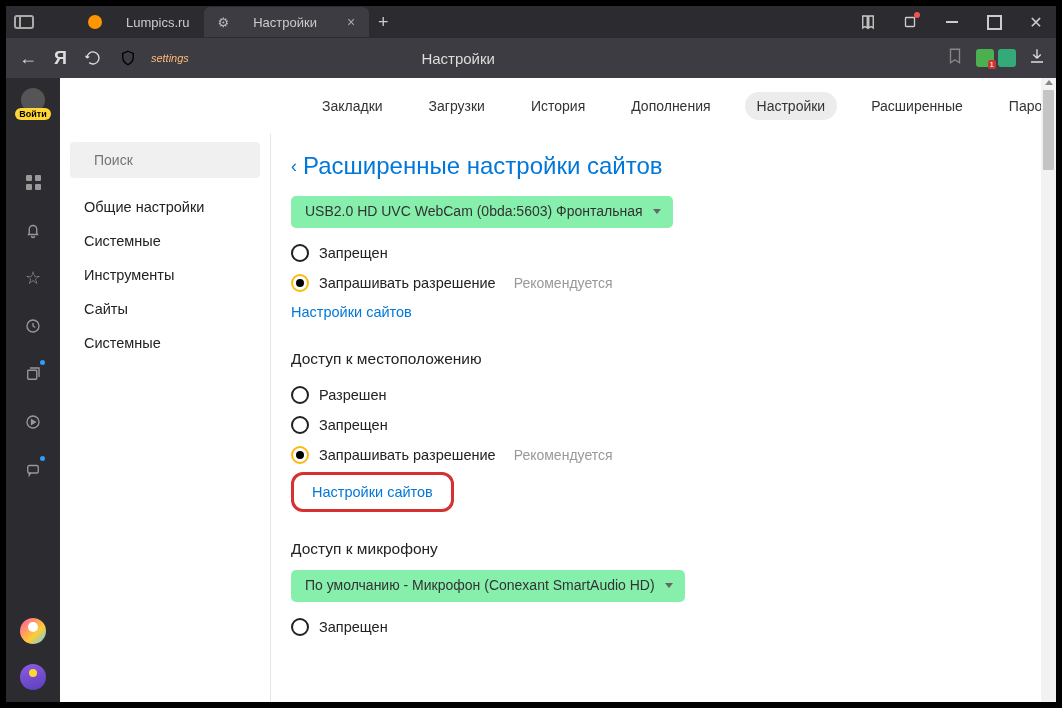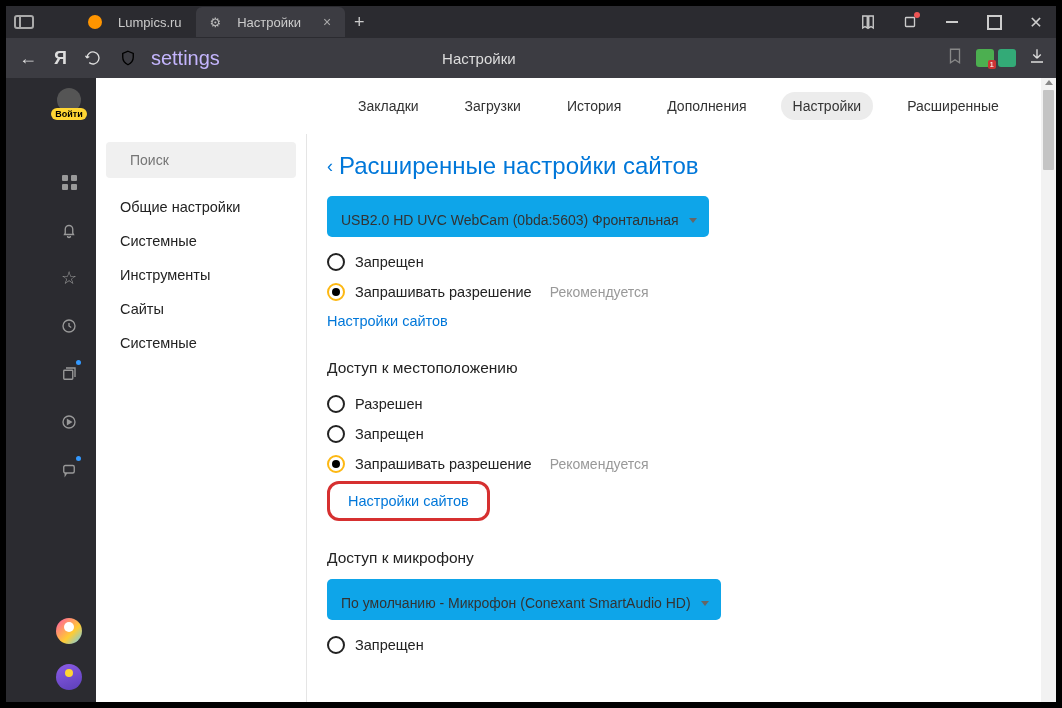--- a/index.html
+++ b/index.html
@@ -2,50 +2,50 @@
 <html><head>
 <meta charset="utf-8">
 <style>
 * { box-sizing: border-box; margin: 0; padding: 0; font-family: Arial, sans-serif; }
 body { width: 1062px; height: 708px; background: #000; overflow: hidden; position: relative; }
 .frame { position: absolute; inset: 6px; background: #2b2b30; border-radius: 6px; display: flex; flex-direction: column; }
 .titlebar { height: 32px; background: #2b2b30; display: flex; align-items: center; padding: 0 8px; }
 .titlebar .panel-icon { width: 20px; height: 14px; border: 2px solid #aaa; border-radius: 3px; position: relative; }
 .titlebar .panel-icon::after { content: ''; position: absolute; left: 3px; top: 0; bottom: 0; width: 2px; background: #aaa; }
 .tabs { display: flex; align-items: center; flex: 1; margin-left: 40px; height: 100%; }
-.tab { display: flex; align-items: center; height: 30px; padding: 0 14px; color: #ccc; font-size: 13px; border-radius: 6px 6px 0 0; gap: 16px; cursor: pointer; }
+.tab { display: flex; align-items: center; height: 30px; padding: 0 14px; color: #ccc; font-size: 13px; border-radius: 6px 6px 0 0; gap: 24px; cursor: pointer; }
 .tab.active { background: #3c3c42; }
 .tab .favicon { width: 14px; height: 14px; border-radius: 50%; }
 .tab .favicon.orange { background: #ff9500; }
 .tab .gear { color: #bbb; font-size: 13px; }
 .tab .close { color: #aaa; font-size: 14px; margin-left: 6px; }
 .newtab { width: 28px; height: 28px; color: #ccc; font-size: 18px; display: flex; align-items: center; justify-content: center; cursor: pointer; }
 .winctrls { display: flex; gap: 18px; align-items: center; margin-left: auto; color: #ccc; }
 .winctrls .ic { width: 24px; height: 24px; display: flex; align-items: center; justify-content: center; cursor: pointer; font-size: 14px; position: relative; }
 .winctrls .bell-dot::after { content: ''; position: absolute; top: 2px; right: 2px; width: 6px; height: 6px; background: #e55; border-radius: 50%; }
 .winctrls .min::before { content: ''; width: 12px; height: 2px; background: #ccc; }
 .winctrls .max::before { content: ''; width: 11px; height: 11px; border: 2px solid #ccc; }
 .winctrls .cls { font-size: 16px; }
 
 .addrbar { height: 40px; background: #3c3c42; display: flex; align-items: center; padding: 0 10px; gap: 14px; }
 .addrbar .navbtn { width: 24px; height: 24px; color: #ddd; display: flex; align-items: center; justify-content: center; cursor: pointer; font-size: 18px; }
 .addrbar .ylogo { font-weight: bold; color: #ddd; font-size: 18px; }
 .addrbar .shield { width: 18px; height: 20px; display: flex; align-items: center; justify-content: center; }
-.addrbar .url { color: #c4b5fd; font-size: 20px; flex: 0 0 auto; }
+.addrbar .url { color: #fdba74; font-size: 11px; flex: 0 0 auto; font-style: italic; }
 .addrbar .pagetitle { color: #ddd; font-size: 15px; margin: 0 auto; }
 .addrbar .right { display: flex; gap: 12px; align-items: center; margin-left: auto; }
 .ext-badge { display: flex; align-items: center; }
 .ext-badge .green { width: 18px; height: 18px; background: #4caf50; border-radius: 3px; position: relative; }
 .ext-badge .green .num { position: absolute; bottom: -2px; right: -2px; background: #c33; color: #fff; font-size: 8px; padding: 0 2px; border-radius: 2px; }
 .ext-badge .teal { width: 18px; height: 18px; background: #3a7; border-radius: 3px; margin-left: 4px; position: relative; }
 .dlicon { color: #ddd; font-size: 18px; cursor: pointer; }
 .bookmark-flag { color: #888; font-size: 16px; }
 
 .body-row { display: flex; flex: 1; background: #2b2b30; overflow: hidden; }
-.sidepanel { width: 54px; background: #2b2b30; display: flex; flex-direction: column; align-items: center; padding-top: 8px; gap: 20px; margin-left: 36px; }
+.sidepanel { width: 54px; background: #2b2b30; display: flex; flex-direction: column; align-items: center; padding-top: 8px; gap: 20px; }
 .sidepanel .sp-ic { width: 28px; height: 28px; color: #999; display: flex; align-items: center; justify-content: center; cursor: pointer; font-size: 18px; position: relative; }
 .sidepanel .avatar { width: 24px; height: 24px; background: #555; border-radius: 50%; margin-top: 0; }
 .sidepanel .login-badge { position: absolute; top: 22px; background: #ffd633; color: #000; font-size: 9px; padding: 1px 4px; border-radius: 7px; font-weight: bold; }
 .sidepanel .grid4 { display: grid; grid-template-columns: 6px 6px; grid-template-rows: 6px 6px; gap: 3px; }
 .sidepanel .grid4 span { background: #999; border-radius: 1px; }
 .sidepanel .star { font-size: 18px; }
 .sidepanel .dot::after { content: ''; position: absolute; top: 0; right: 2px; width: 5px; height: 5px; background: #39f; border-radius: 50%; }
 .sidepanel .spacer { flex: 1; }
 .sidepanel .alice { width: 26px; height: 26px; border-radius: 50%; }
 .sidepanel .alice.g1 { background: linear-gradient(135deg, #f5a 0%, #fc3 60%, #6cf 100%); position: relative; }
@@ -62,21 +62,21 @@
 .leftcol { width: 210px; padding-left: 10px; }
 .searchbox { width: 190px; height: 36px; background: #f0f0f0; border: none; border-radius: 4px; padding: 0 24px; font-size: 14px; color: #888; margin-top: 8px; margin-bottom: 12px; }
 .leftmenu { display: flex; flex-direction: column; }
 .leftmenu .lm { padding: 9px 14px; font-size: 14.5px; color: #222; cursor: pointer; }
 
 .rightcol { flex: 1; border-left: 1px solid #e5e5e5; padding: 18px 10px 0 20px; overflow-y: auto; position: relative; }
 .section-head { display: flex; align-items: center; gap: 6px; margin-bottom: 16px; cursor: pointer; }
 .section-head .chev { color: #0077d9; font-size: 18px; }
 .section-head .title { color: #0077d9; font-size: 24px; }
 
-.dropdown { background: #0ea5e9; border-radius: 5px; padding: 16px 30px 9px 14px; font-size: 14px; color: #333; display: inline-flex; align-items: center; cursor: pointer; position: relative; margin-bottom: 10px; }
+.dropdown { background: #86efac; border-radius: 5px; padding: 7px 30px 9px 14px; font-size: 14px; color: #333; display: inline-flex; align-items: center; cursor: pointer; position: relative; margin-bottom: 10px; }
 .dropdown::after { content: ''; border-left: 4px solid transparent; border-right: 4px solid transparent; border-top: 5px solid #666; position: absolute; right: 12px; }
 
 .radio-row { display: flex; align-items: center; gap: 10px; padding: 6px 0; cursor: pointer; }
 .radio { width: 18px; height: 18px; border: 2px solid #222; border-radius: 50%; position: relative; flex-shrink: 0; }
 .radio.sel { border-color: #fdb813; }
 .radio.sel::after { content: ''; position: absolute; inset: 3px; background: #000; border-radius: 50%; }
 .radio-label { font-size: 14.5px; color: #222; }
 .hint { font-size: 14px; color: #999; margin-left: 8px; }
 
 .linkbtn { color: #0077d9; font-size: 14.5px; cursor: pointer; padding: 6px 0; display: inline-block; }

